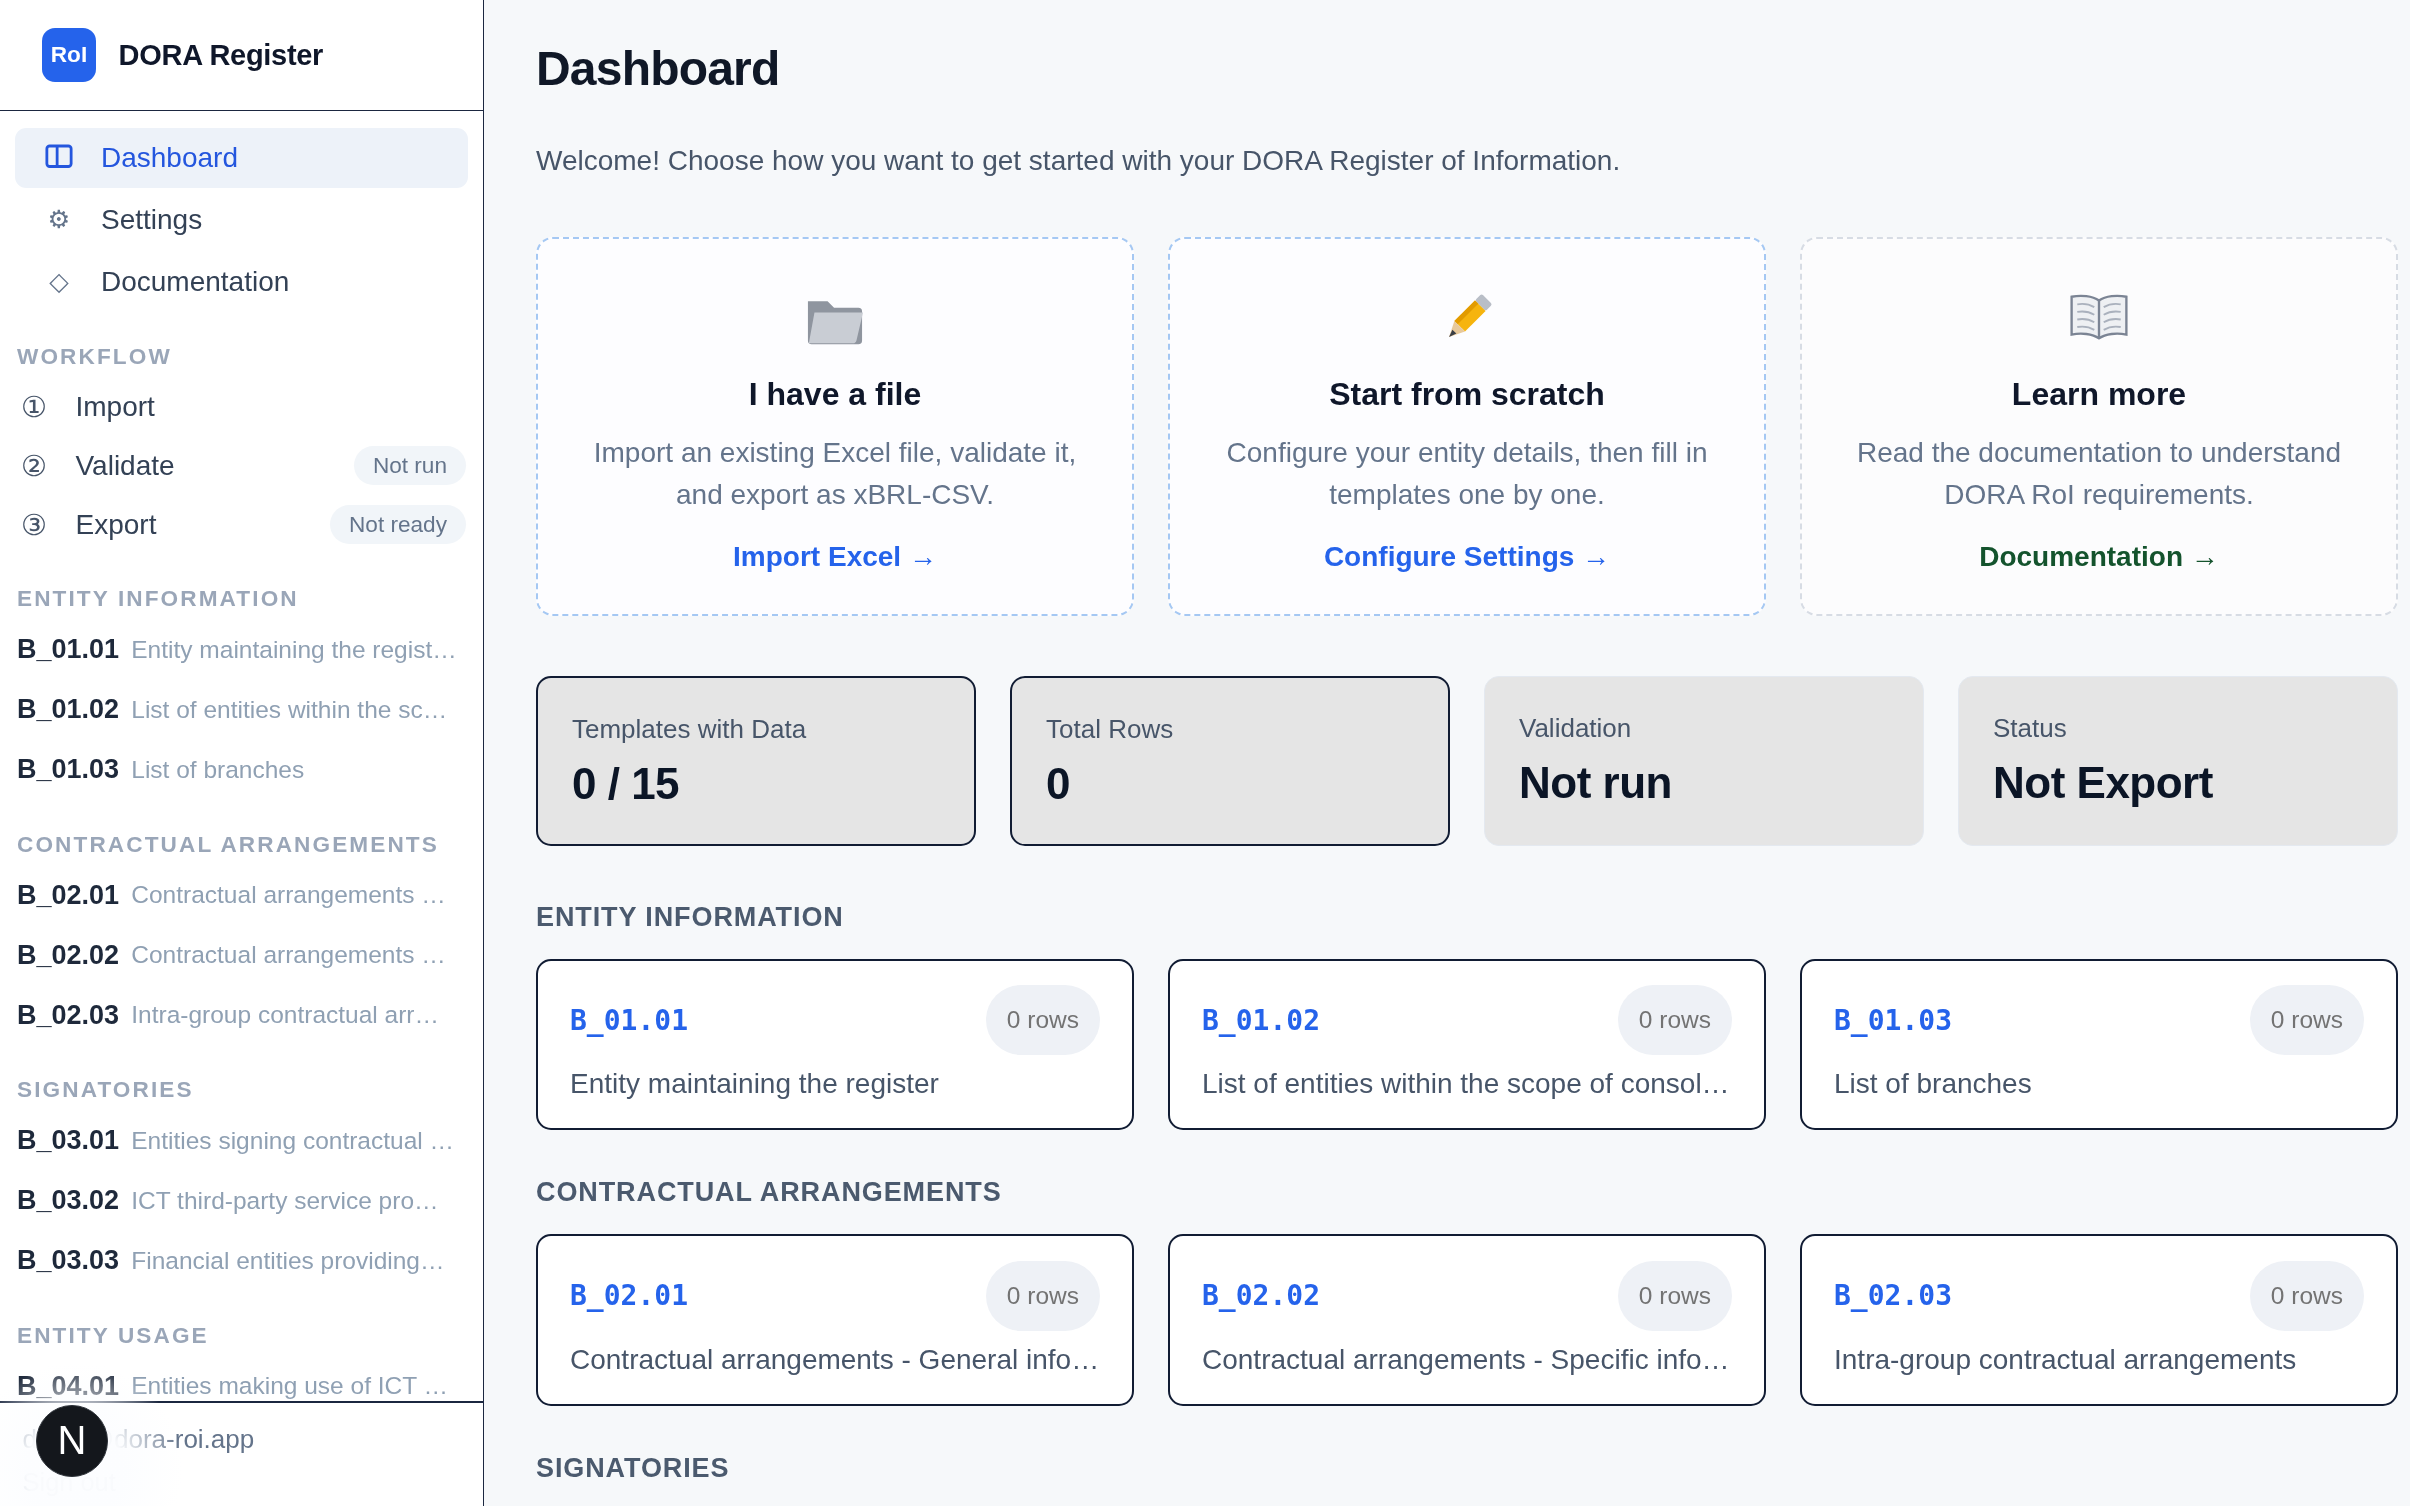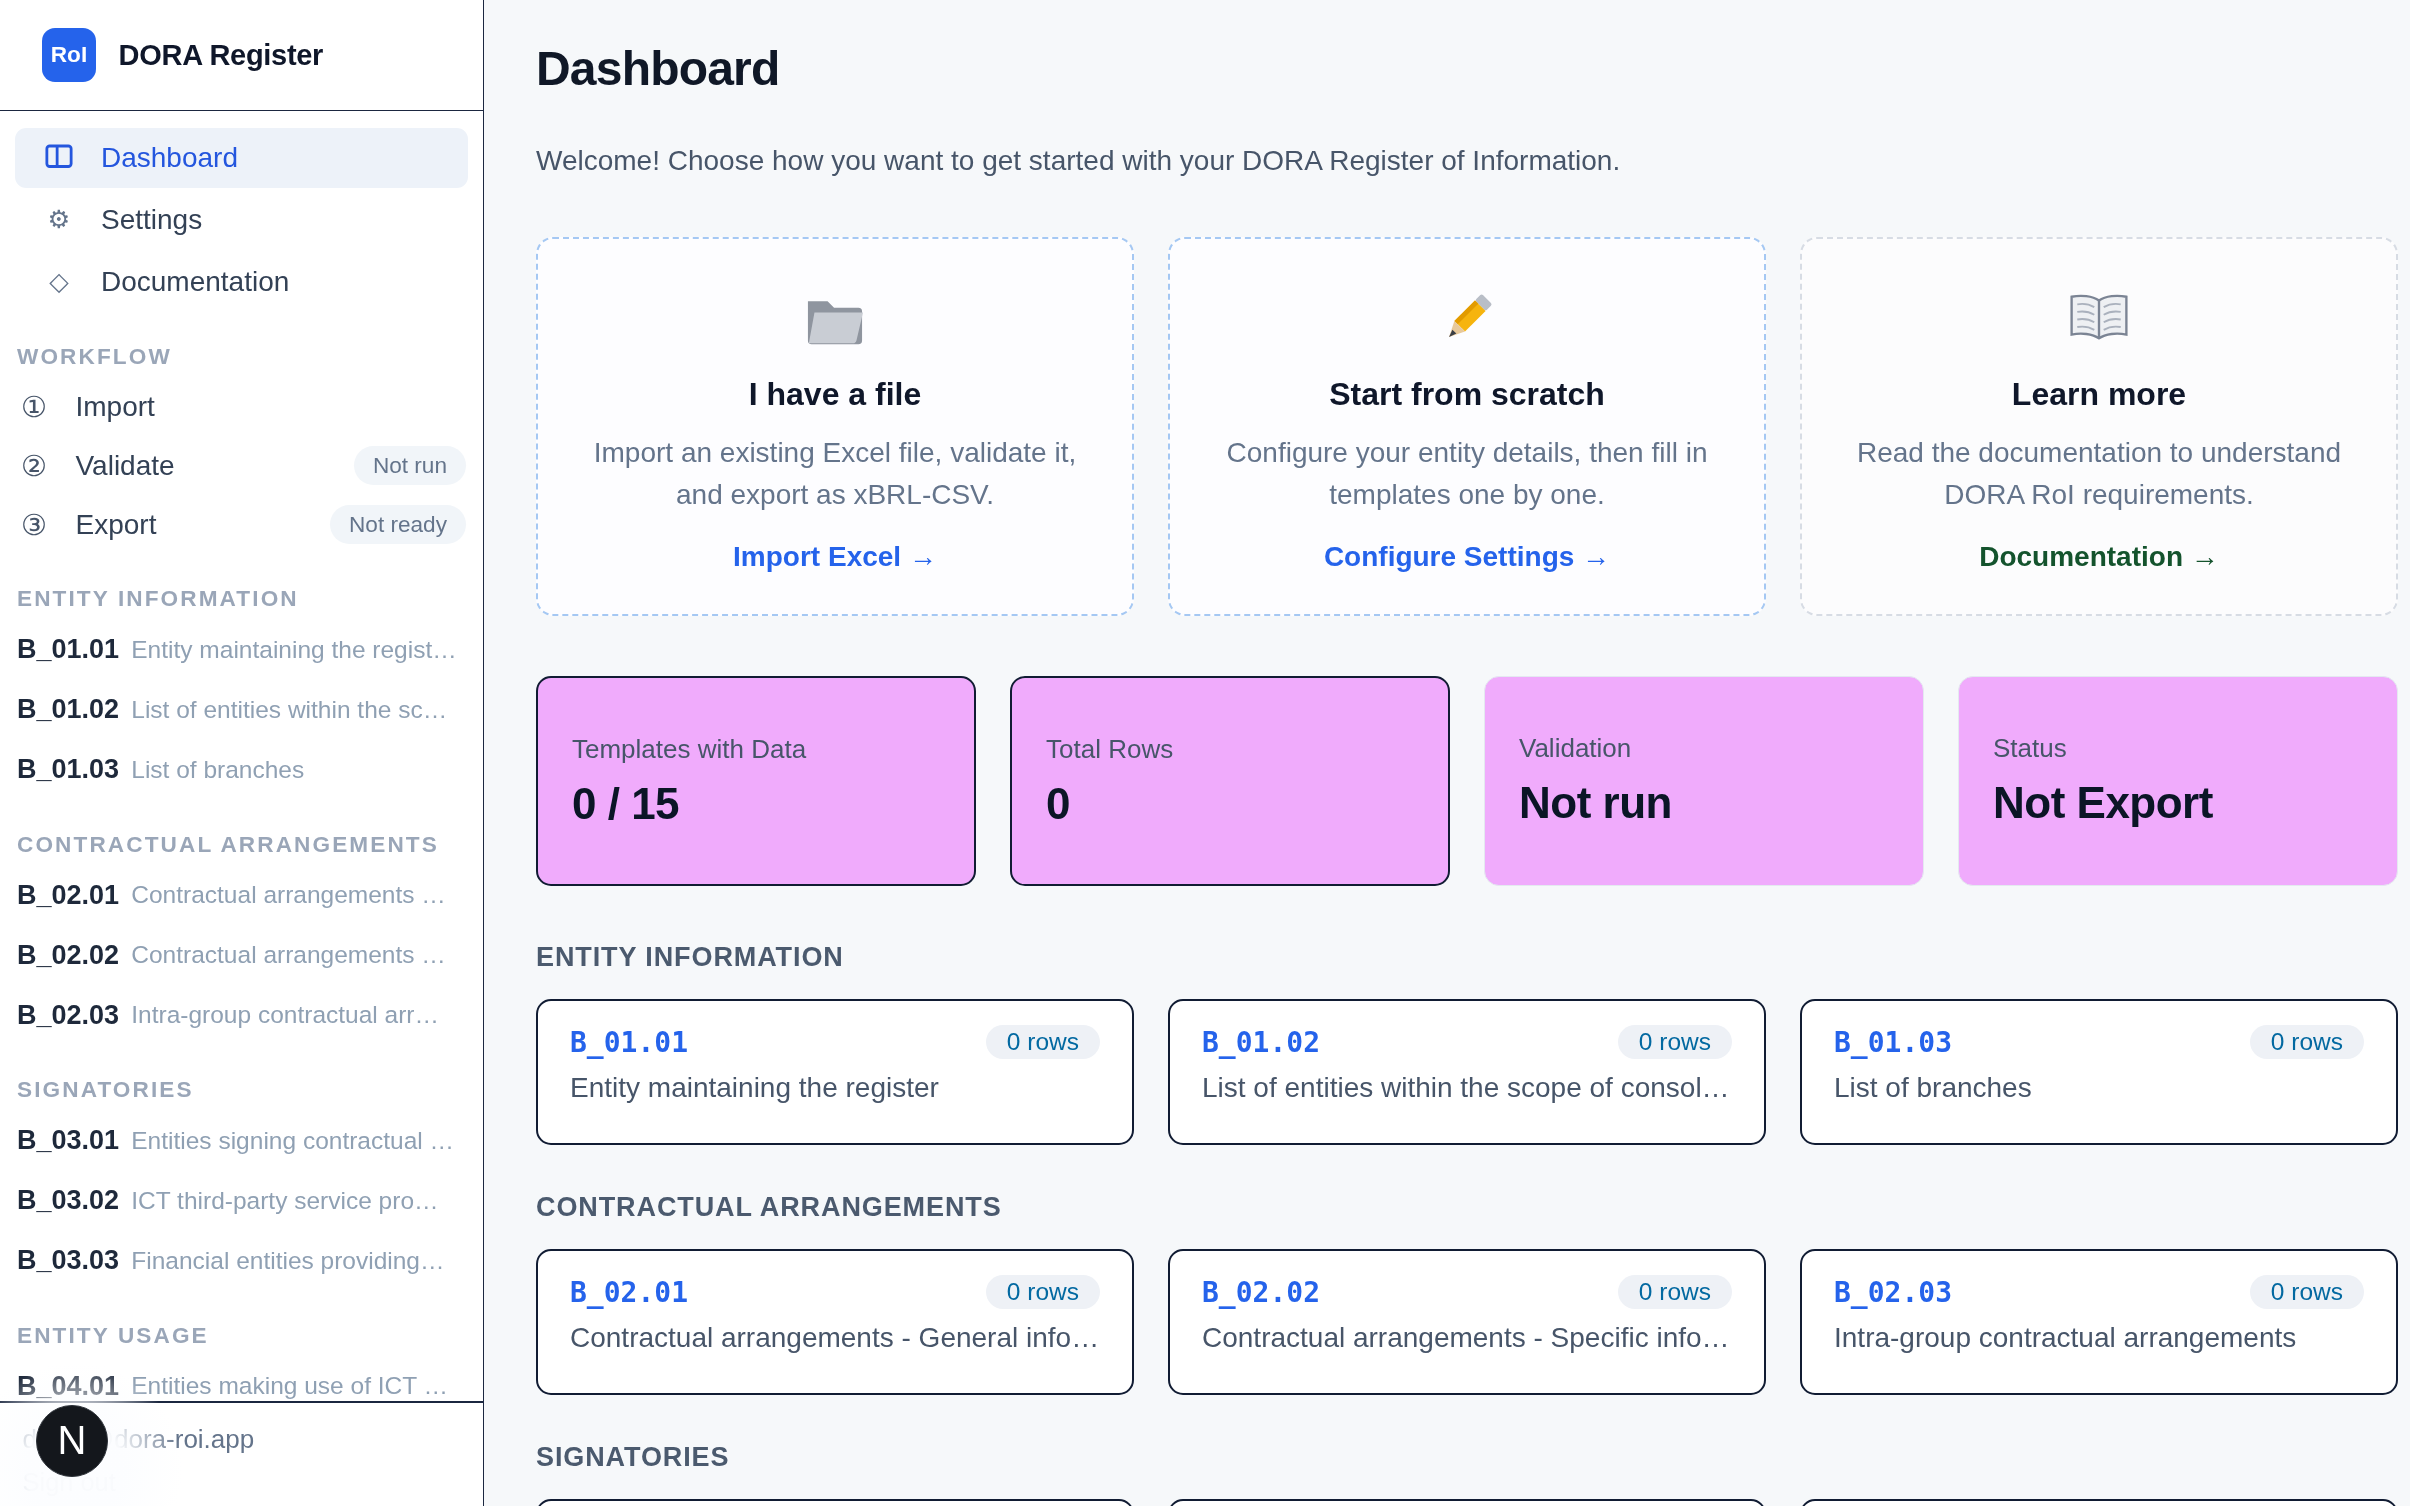--- a/index.html
+++ b/index.html
@@ -47,31 +47,31 @@
   .action-grid{display:grid;grid-template-columns:repeat(3,1fr);gap:34px;margin-bottom:60px;}
   .action-card{border:2.8px dashed #a5c8f3;border-radius:17px;background:#fdfdff;
     text-align:center;padding:43px 38px 41px;box-sizing:border-box;cursor:pointer;}
   .action-card.gray{border-color:#d7dce4;background:#fcfcfd;}
   .action-icon{height:73px;margin-bottom:21px;display:flex;align-items:center;justify-content:center;}
   .action-title{font-size:32px;font-weight:700;color:#0f172a;margin-bottom:19px;}
   .action-body{font-size:28px;color:#64748b;line-height:1.5;margin:0 auto 24.5px;max-width:527px;}
   .action-link{font-size:28px;font-weight:600;color:#2563eb;cursor:pointer;}
   .action-link.dark{color:#14532d;}
   .stats-grid{display:grid;grid-template-columns:repeat(4,1fr);gap:34px;margin-bottom:56px;}
-  .stat-card{background:#f0abfc;border:2.8px solid #111c33;border-radius:15px;padding:56px 34px;box-sizing:border-box;}
+  .stat-card{background:#e5e5e5;border:2.8px solid #111c33;border-radius:15px;padding:36px 34px;box-sizing:border-box;}
   .stat-card.light{border:1.9px solid #e4e9f0;}
   .stat-label{font-size:26px;color:#475569;}
   .stat-value{font-size:44px;font-weight:800;color:#0b1526;margin-top:15px;line-height:1.1;letter-spacing:-0.5px;}
   .section-label{font-size:27px;font-weight:600;color:#4b5a6e;letter-spacing:0.9px;margin:0 0 26px;}
   .tpl-grid{display:grid;grid-template-columns:repeat(3,1fr);gap:34px;margin-bottom:47px;}
   .tpl-card{background:#fff;border:2.8px solid #111c33;border-radius:15px;padding:24.5px 32px 28px;
     box-sizing:border-box;cursor:pointer;min-height:146px;}
   .tpl-head{display:flex;align-items:center;justify-content:space-between;}
   .tpl-card-code{font-family:"DejaVu Sans Mono","Liberation Mono",monospace;font-size:28px;font-weight:700;color:#2563eb;}
-  .rows-pill{background:#eef1f6;color:#0369a1;font-size:24.5px;padding:3px 21px;border-radius:941px;}
+  .rows-pill{background:#eef1f6;color:#737373;font-size:24.5px;padding:21px 21px;border-radius:941px;}
   .tpl-card-desc{font-size:28px;color:#475569;margin-top:13px;white-space:nowrap;overflow:hidden;}
   .stub-card{background:#fff;border:2.8px solid #111c33;border-radius:15px;height:141px;cursor:pointer;}
 </style>
 </head>
 <body>
 
 <aside class="sidebar">
   <div class="sb-header">
     <div class="logo">RoI</div>
     <div class="sb-title">DORA Register</div>

